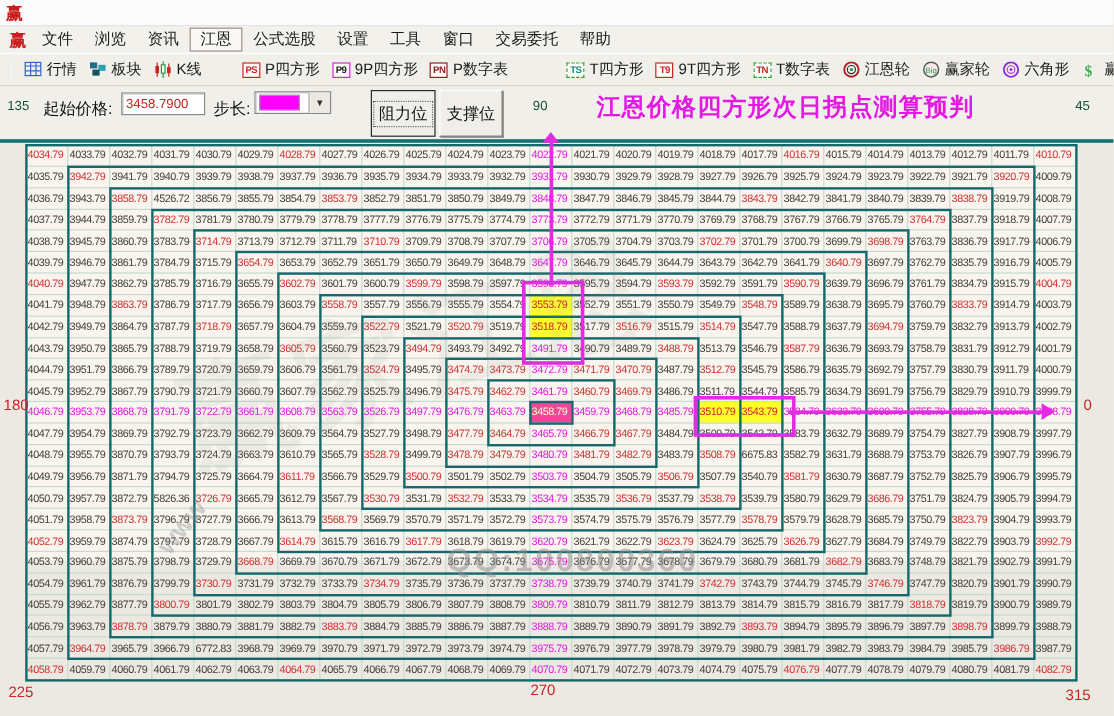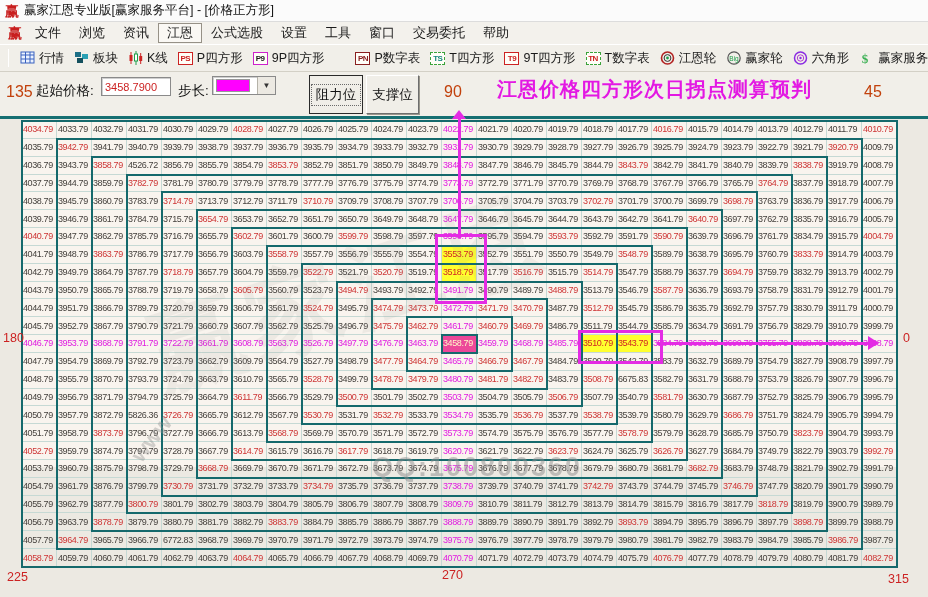--- a/index.html
+++ b/index.html
@@ -20,21 +20,21 @@
   .toolbar{position:absolute;left:0;top:44px;width:928px;height:28px;background:#f1efe9;
     border-top:1px solid #fff;border-bottom:1px solid #d3d0c6;display:flex;align-items:center;
     font-size:12.5px;color:#1a1a1a;padding-left:8px;box-sizing:border-box}
   .tsep{width:1px;height:18px;background:#c9c6bc;border-right:1px solid #fff;margin-right:6px}
   .titem{display:flex;align-items:center;gap:4px;padding:0 5px;white-space:nowrap;cursor:default}
   .boxicon{display:inline-flex;align-items:center;justify-content:center;width:15px;height:13px;
     font-size:8px;font-weight:bold;background:#fffef8;box-sizing:border-box;letter-spacing:-0.5px}
   .svgicon{display:inline-flex;width:15px;height:14px}
   
   .controls{position:absolute;left:0;top:72px;width:928px;height:44px;background:#f1efe9}
-  .anglelabel{position:absolute;color:#c2410c;font-size:16px}
+  .anglelabel{position:absolute;color:#14532d;font-size:11px}
   .ctl-label{position:absolute;font-size:13.5px;color:#111}
   .ctl-input{position:absolute;left:101px;top:5px;width:62px;height:15px;border:1px solid #8a8a8a;
     box-shadow:inset 1px 1px 0 #cfcfcf;background:#fff;color:#cc2222;font-size:11px;
     font-family:"Liberation Sans",sans-serif;padding:1px 3px}
   .combo{position:absolute;left:212px;top:4px;width:64px;height:19px;background:#fff;
     border:1px solid #8a8a8a;box-shadow:inset 1px 1px 0 #cfcfcf;display:flex;align-items:center;box-sizing:border-box}
   .swatch{width:32px;height:11px;margin-left:3px;border:1px solid #999}
   .combo-btn{margin-left:auto;width:17px;height:17px;background:#ece9e2;border-left:1px solid #b5b2a8;
     display:flex;align-items:center;justify-content:center;font-size:8px;color:#333}
   .btn{position:absolute;top:3px;height:39px;background:#f0eee8;font-size:13.5px;color:#111;
@@ -71,21 +71,20 @@
   .hline{left:635px;top:221px;width:213px;height:3px;background:#e42be4}
   .hhead{left:846px;top:215px;width:0;height:0;border-top:7px solid transparent;
     border-bottom:7px solid transparent;border-left:11px solid #e42be4}
   .edge-label{position:absolute;color:#cc2222;font-size:12.5px;z-index:5}
 </style>
 </head>
 <body>
 
 <div class="titlebar">
   <span class="applogo">赢</span>
-  <span>赢家江恩专业版[赢家服务平台] - [价格正方形]</span>
 </div>
 
 <div class="menubar">
   <span class="applogo" style="margin:0 4px">赢</span>
   <span style="display: flex;">
       <span class="mitem">文件</span>
       <span class="mitem">浏览</span>
       <span class="mitem">资讯</span>
       <span class="mitem active">江恩</span>
       <span class="mitem">公式选股</span>
@@ -126,33 +125,33 @@
             <rect x="1.5" y="4" width="3" height="6" fill="#cc2222"></rect>
             <path d="M8 0v14" stroke="#1e9e4a"></path>
             <rect x="6.5" y="3" width="3" height="7" fill="#fff" stroke="#1e9e4a"></rect>
             <path d="M12.7 2v11" stroke="#cc2222"></path>
             <rect x="11.2" y="5" width="3" height="5" fill="#cc2222"></rect>
           </svg>
         </span>
         <span>K线</span>
       </span>
       <span class="titem">
-        <span class="boxicon" style="color: rgb(204, 34, 34); border: 1px solid rgb(204, 34, 34);">PS</span>
+        <span class="boxicon" style="color: rgb(204, 34, 34); border: 1px solid rgb(204, 34, 34); margin-left: 24px;">PS</span>
         <span>P四方形</span>
       </span>
       <span class="titem">
         <span class="boxicon" style="border: 1px solid rgb(204, 34, 204);">P9</span>
         <span>9P四方形</span>
       </span>
       <span class="titem">
-        <span class="boxicon" style="color: rgb(138, 31, 31); border: 1px solid rgb(138, 31, 31); margin-left: 21px;">PN</span>
+        <span class="boxicon" style="color: rgb(138, 31, 31); border: 1px solid rgb(138, 31, 31);">PN</span>
         <span>P数字表</span>
       </span>
       <span class="titem">
-        <span class="boxicon" style="color: rgb(20, 135, 122); border: 1px dashed rgb(58, 163, 58);">TS</span>
+        <span class="boxicon" style="color: rgb(20, 135, 122); border: 1px dashed rgb(58, 163, 58); margin-left: 39px;">TS</span>
         <span>T四方形</span>
       </span>
       <span class="titem">
         <span class="boxicon" style="color: rgb(204, 34, 34); border: 1px solid rgb(204, 34, 34);">T9</span>
         <span>9T四方形</span>
       </span>
       <span class="titem">
         <span class="boxicon" style="color: rgb(204, 34, 34); border: 1px dashed rgb(58, 163, 58);">TN</span>
         <span>T数字表</span>
       </span>
@@ -208,21 +207,21 @@
       </span>
   </div>
   <div class="btn btn-default" style="left:309px;width:54px">
     <span class="inner">阻力位</span>
   </div>
   <div class="btn btn-plain" style="left:366px;width:53px">
     <span>支撑位</span>
   </div>
   <span class="anglelabel" style="left:444px;top:11px">90</span>
   <span class="heading">江恩价格四方形次日拐点测算预判</span>
-  <span class="anglelabel" style="left:864px;top:11px">45</span>
+  <span class="anglelabel" style="left:896px;top:11px">45</span>
 </div>
 
 <div class="tealrule"></div>
 
 <div class="gridwrap">
   <div class="cells">
       <div class="cell c-r">4034.79</div>
       <div class="cell">4033.79</div>
       <div class="cell">4032.79</div>
       <div class="cell">4031.79</div>

